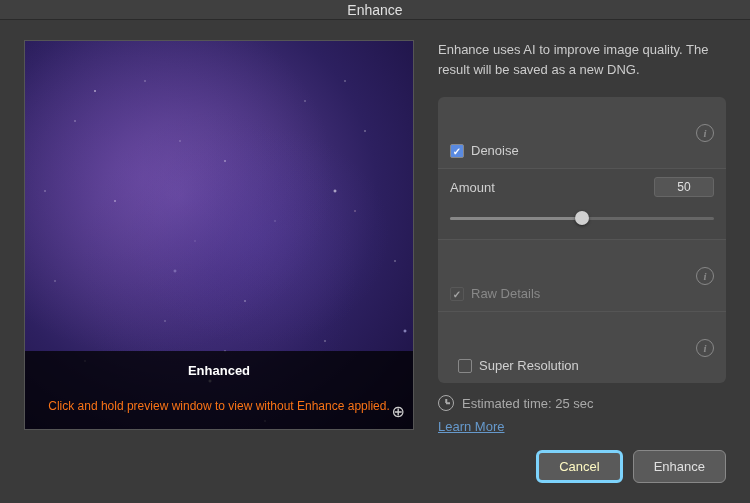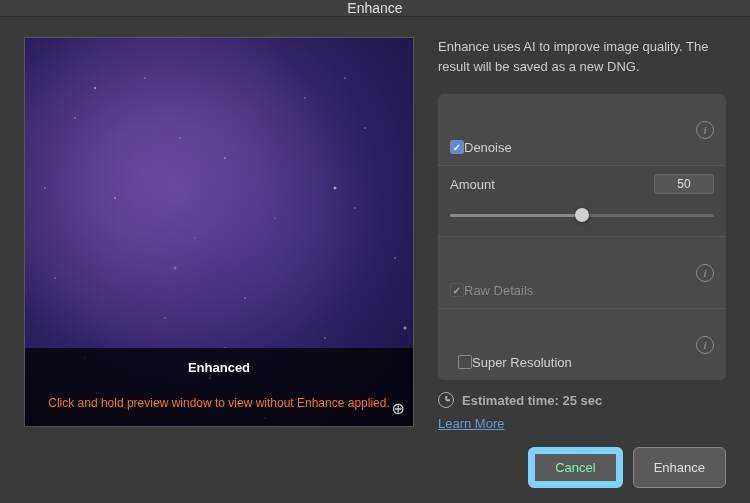--- a/index.html
+++ b/index.html
@@ -174,22 +174,22 @@
       background: #464646;
       padding: 8px 12px;
       flex-direction: column;
       align-items: flex-start;
       gap: 4px;
     }
 
     
     .checkbox-wrapper {
       display: flex;
-      align-items: flex-start;
-      gap: 0;
+      align-items: flex-end;
+      gap: 7px;
       margin-top: 36px;
     }
 
     .checkbox {
       width: 14px;
       height: 14px;
       border: 1.5px solid #888;
       border-radius: 2px;
       background: #5a8ae0;
       display: flex;
@@ -308,21 +308,20 @@
       padding-top: 12px;
     }
 
     .estimated-time {
       display: flex;
       align-items: center;
       gap: 8px;
       color: #aaaaaa;
       font-size: 13px;
       margin-bottom: 8px;
-      font-weight: bold;
     }
 
     .clock-icon {
       width: 16px;
       height: 16px;
       border-radius: 50%;
       border: 1.5px solid #aaa;
       position: relative;
       flex-shrink: 0;
     }
@@ -370,22 +369,22 @@
       padding: 6px 20px;
       border-radius: 6px;
       font-size: 13px;
       cursor: pointer;
       border: none;
       font-family: inherit;
     }
 
     .btn-cancel {
       background: #5a5a5a;
-      color: #86efac;
-      border: 7px solid #7dd3fc;
+      color: #fef9c3;
+      border: 3px solid #7dd3fc;
     }
 
     .btn-enhance {
       background: #5a5a5a;
       color: #e0e0e0;
       border: 1px solid #888;
       font-weight: 500;
     }
   </style>
 </head>

